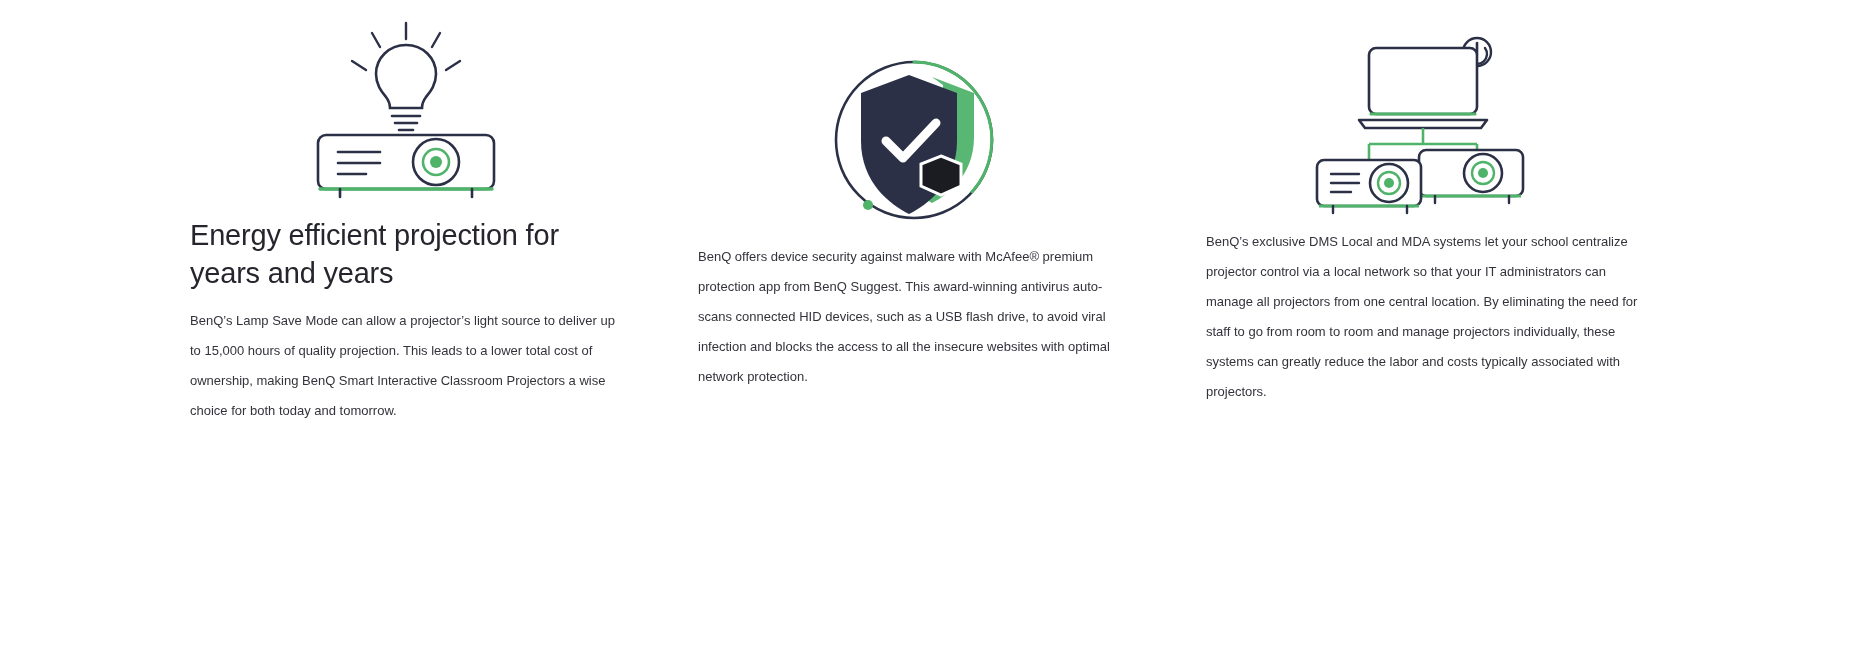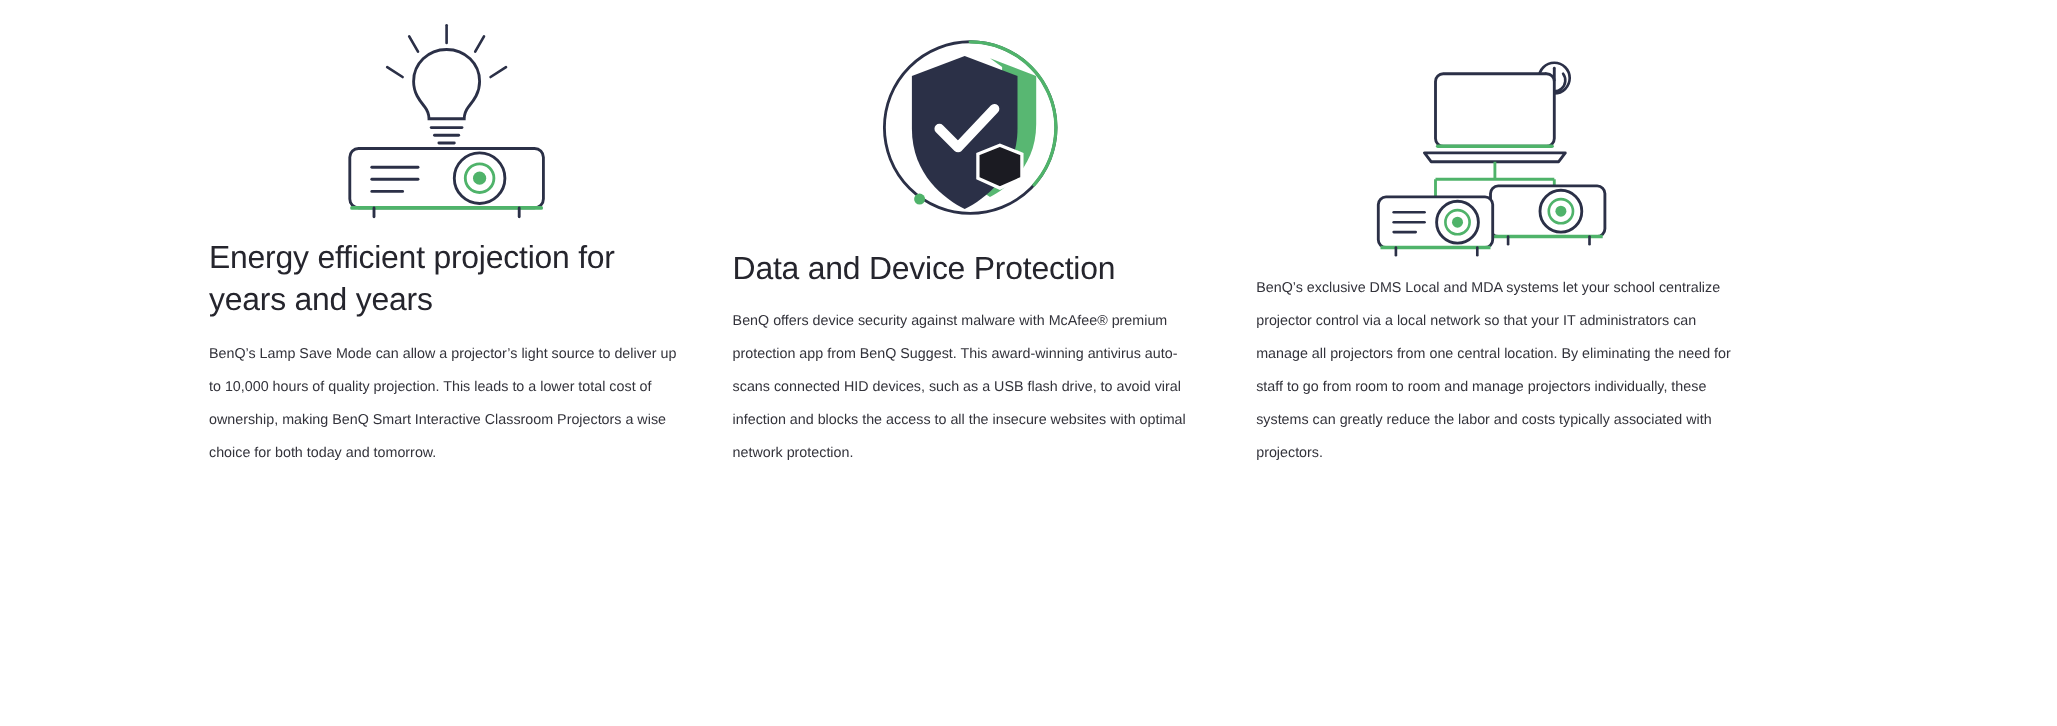--- a/index.html
+++ b/index.html
@@ -17,22 +17,22 @@
   .page {
     width: 1870px;
     height: 660px;
     position: relative;
     box-sizing: border-box;
     padding: 0 190px;
   }
   .columns {
     display: flex;
     flex-direction: row;
-    align-items: flex-end;
-    gap: 44px;
+    align-items: center;
+    gap: 76px;
     padding-top: 8px;
   }
   .col {
     width: 432px;
     display: flex;
     flex-direction: column;
     align-items: flex-start;
   }
   .icon-wrap {
     width: 432px;
@@ -97,41 +97,40 @@
           <g stroke="#2b3047" stroke-width="2.6" stroke-linecap="round">
             <line x1="32" y1="139" x2="74" y2="139"></line>
             <line x1="32" y1="150" x2="74" y2="150"></line>
             <line x1="32" y1="161" x2="60" y2="161"></line>
           </g>
           <line x1="34" y1="176" x2="34" y2="184" stroke="#2b3047" stroke-width="2.6" stroke-linecap="round"></line>
           <line x1="166" y1="176" x2="166" y2="184" stroke="#2b3047" stroke-width="2.6" stroke-linecap="round"></line>
         </svg>
       </div>
       <h3 class="col-title">Energy efficient projection for years and years</h3>
-      <p class="col-body">BenQ’s Lamp Save Mode can allow a projector’s light source to deliver up to 10,000 hours of quality projection. This leads to a lower total cost of ownership, making BenQ Smart Interactive Classroom Projectors a wise choice for both today and tomorrow.</p>
+      <p class="col-body">BenQ’s Lamp Save Mode can allow a projector’s light source to deliver up to 15,000 hours of quality projection. This leads to a lower total cost of ownership, making BenQ Smart Interactive Classroom Projectors a wise choice for both today and tomorrow.</p>
     </div>
 
     <div class="col col-2">
       <div class="icon-wrap">
         <svg width="200" height="190" viewBox="0 0 200 190" fill="none">
 
           <circle cx="100" cy="93" r="78" stroke="#2b3047" stroke-width="2.6" fill="#fff"></circle>
           <path d="M100 15a78 78 0 0 1 58 130" stroke="#4fb36a" stroke-width="3" fill="none" stroke-linecap="round"></path>
           <circle cx="54" cy="158" r="5" fill="#4fb36a"></circle>
 
           <path d="M118 30l42 16v44c0 38-26 58-42 66-5-3-12-7-19-13 14-10 30-29 30-58V38z" fill="#4fb36a" opacity="0.95"></path>
 
           <path d="M95 28l-48 18v48c0 42 30 64 48 73 18-9 48-31 48-73V46L95 28z" fill="#2b3047"></path>
 
           <path d="M72 94l17 17 33-35" stroke="#ffffff" stroke-width="9" stroke-linecap="round" stroke-linejoin="round" fill="none"></path>
 
           <path d="M127 109l20 8v22l-20 9-20-9v-22z" fill="#1b1b22" stroke="#ffffff" stroke-width="3"></path>
         </svg>
       </div>
-      <h3 class="col-title">Data and Device Protection</h3>
       <p class="col-body">BenQ offers device security against malware with McAfee® premium protection app from BenQ Suggest. This award-winning antivirus auto-scans connected HID devices, such as a USB flash drive, to avoid viral infection and blocks the access to all the insecure websites with optimal network protection.</p>
     </div>
 
     <div class="col col-3">
       <div class="icon-wrap">
         <svg width="230" height="190" viewBox="0 0 230 190" fill="none">
 
           <circle cx="170" cy="20" r="14" stroke="#2b3047" stroke-width="2.4" fill="#fff"></circle>
           <line x1="170" y1="11" x2="170" y2="22" stroke="#2b3047" stroke-width="2.6" stroke-linecap="round"></line>
           <path d="M162 16a10 10 0 1 0 16 0" stroke="#2b3047" stroke-width="2.4" fill="none" stroke-linecap="round"></path>

